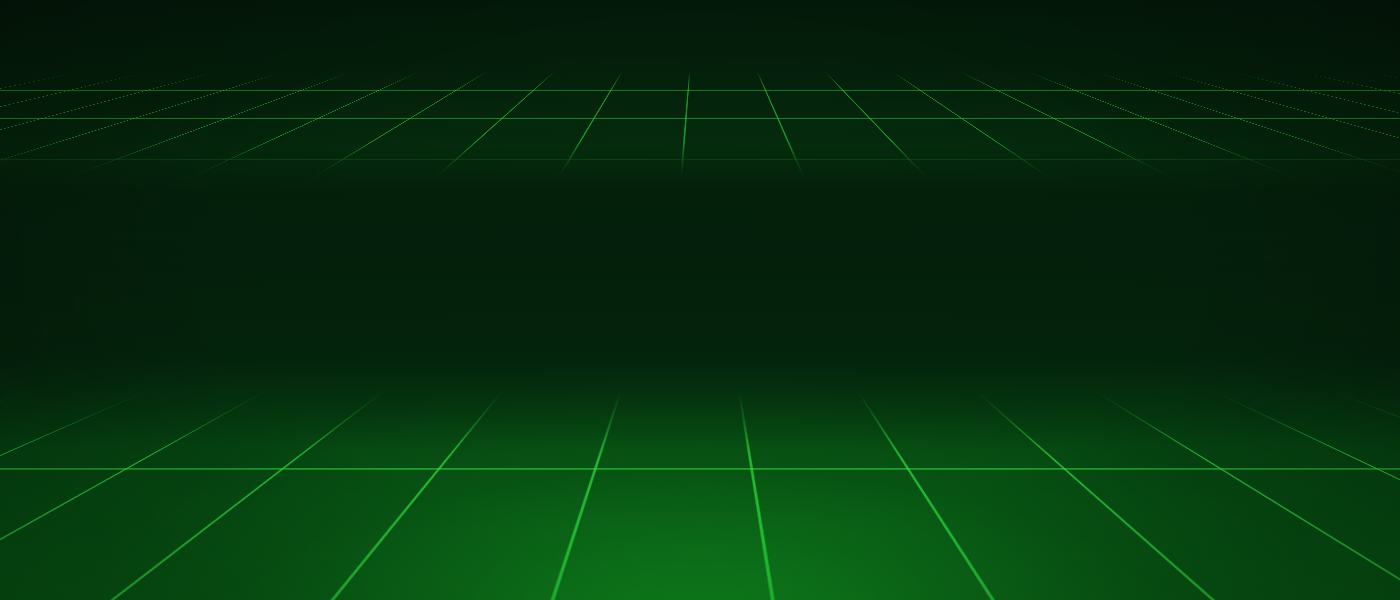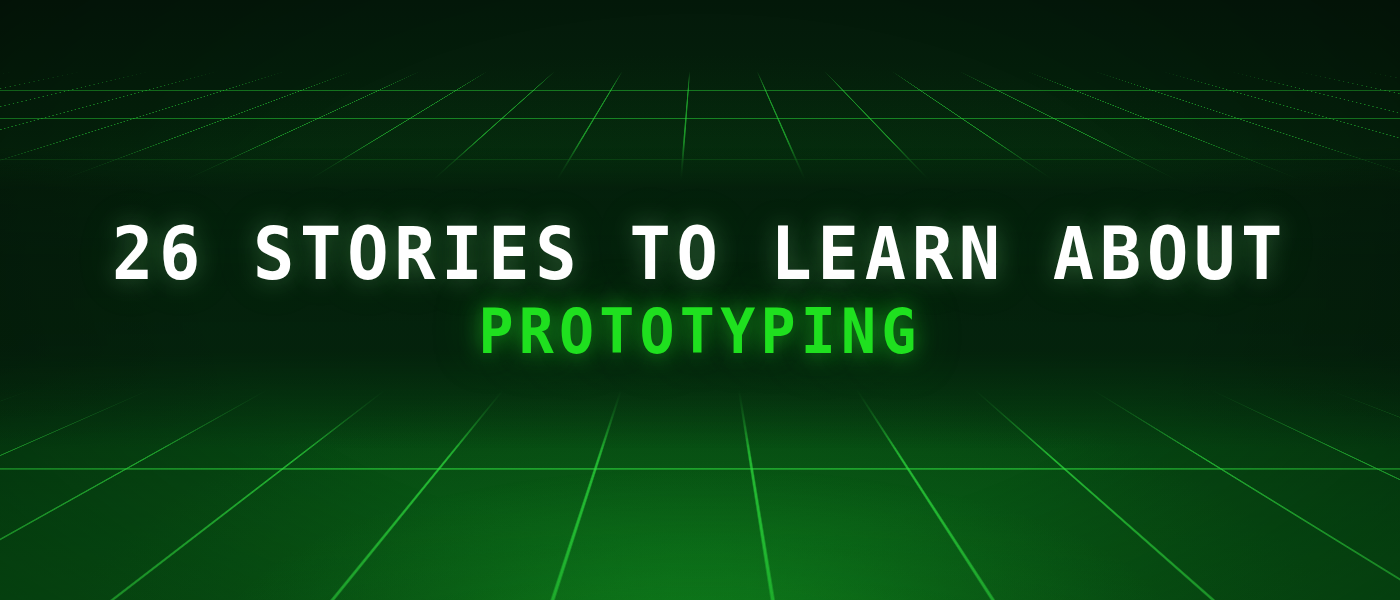--- a/index.html
+++ b/index.html
@@ -139,18 +139,14 @@
 <body>
 
 <div id="banner">
 
   <div class="grid-top"></div>
   <div class="grid-bottom"></div>
   <div class="band-veil"></div>
   <div class="floor-glow"></div>
   <div class="vignette"></div>
 
-  <div class="headline">
-    <span class="line line-main">26 STORIES TO LEARN ABOUT</span>
-    <span class="line line-accent">PROTOTYPING</span>
-  </div>
 
 </div>
 
 </body></html>

